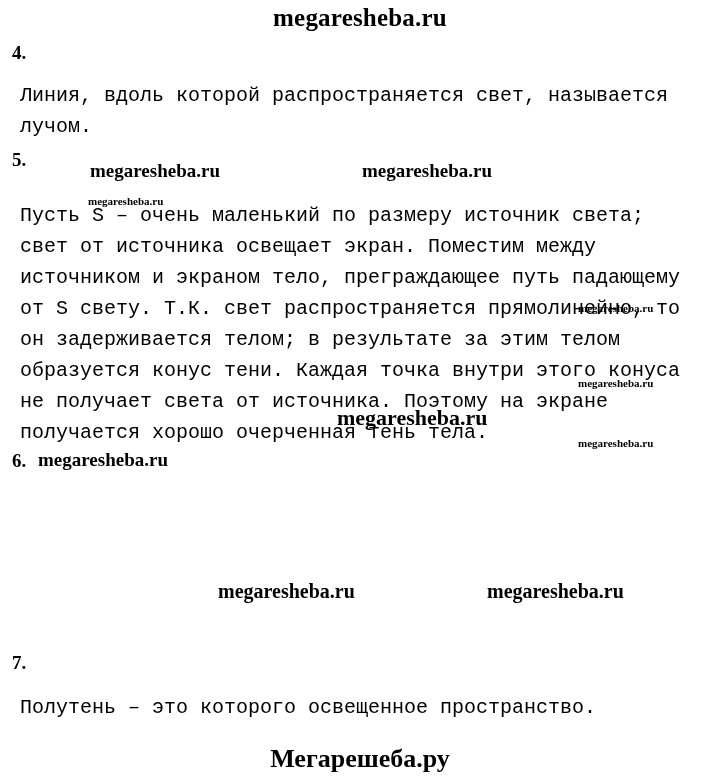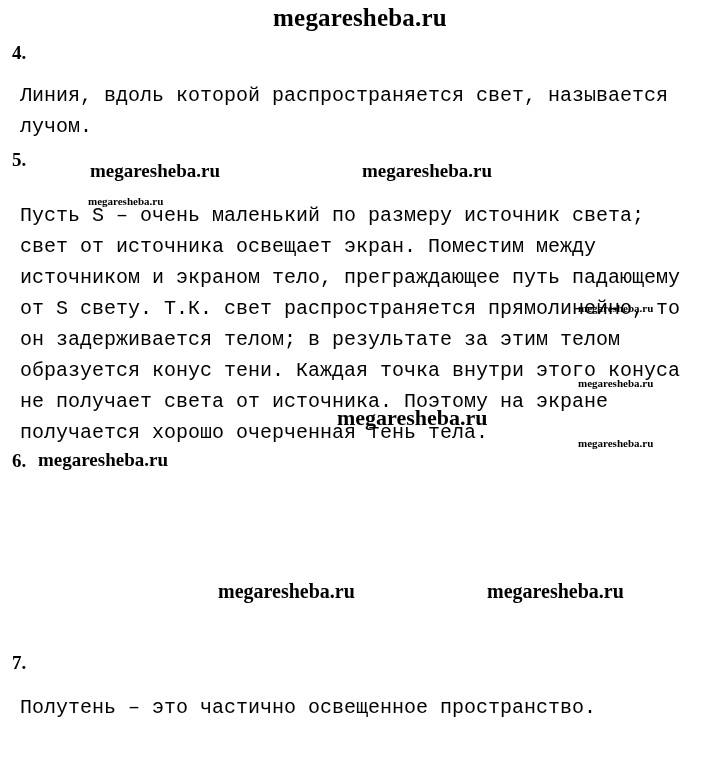--- a/index.html
+++ b/index.html
@@ -101,32 +101,33 @@
       <div class="q-num">5.</div>
       <div class="answer">Пусть S – очень маленький по размеру источник света; свет от источника освещает экран. Поместим между источником и экраном тело, преграждающее путь падающему от S свету. Т.К. свет распространяется прямолинейно, то он задерживается телом; в результате за этим телом образуется конус тени. Каждая точка внутри этого конуса не получает света от источника. Поэтому на экране получается хорошо очерченная тень тела.</div>
     </div>
 
     <div class="block-6">
       <div class="q-num">6.</div>
     </div>
 
     <div class="block-7">
       <div class="q-num">7.</div>
-      <div class="answer">Полутень – это частично освещенное пространство.</div>
+      <div class="answer">Полутень – это которого освещенное пространство.</div>
     </div>
 
   </div>
 
   <div id="watermark-layer">
       <div class="wm wm-a" style="left: 90px; top: 160px;">megaresheba.ru</div>
       <div class="wm wm-a" style="left: 362px; top: 160px;">megaresheba.ru</div>
       <div class="wm wm-b" style="left: 88px; top: 195px;">megaresheba.ru</div>
       <div class="wm wm-b" style="left: 578px; top: 302px;">megaresheba.ru</div>
       <div class="wm wm-b" style="left: 578px; top: 377px;">megaresheba.ru</div>
       <div class="wm wm-c" style="left: 337px; top: 405px;">megaresheba.ru</div>
       <div class="wm wm-b" style="left: 578px; top: 437px;">megaresheba.ru</div>
       <div class="wm wm-a" style="left: 38px; top: 449px;">megaresheba.ru</div>
       <div class="wm wm-d" style="left: 218px; top: 580px;">megaresheba.ru</div>
       <div class="wm wm-d" style="left: 487px; top: 580px;">megaresheba.ru</div>
     </div>
 
+  <div class="bottom-watermark">Мегарешеба.ру</div>
 
 </div>
 
 </body></html>

